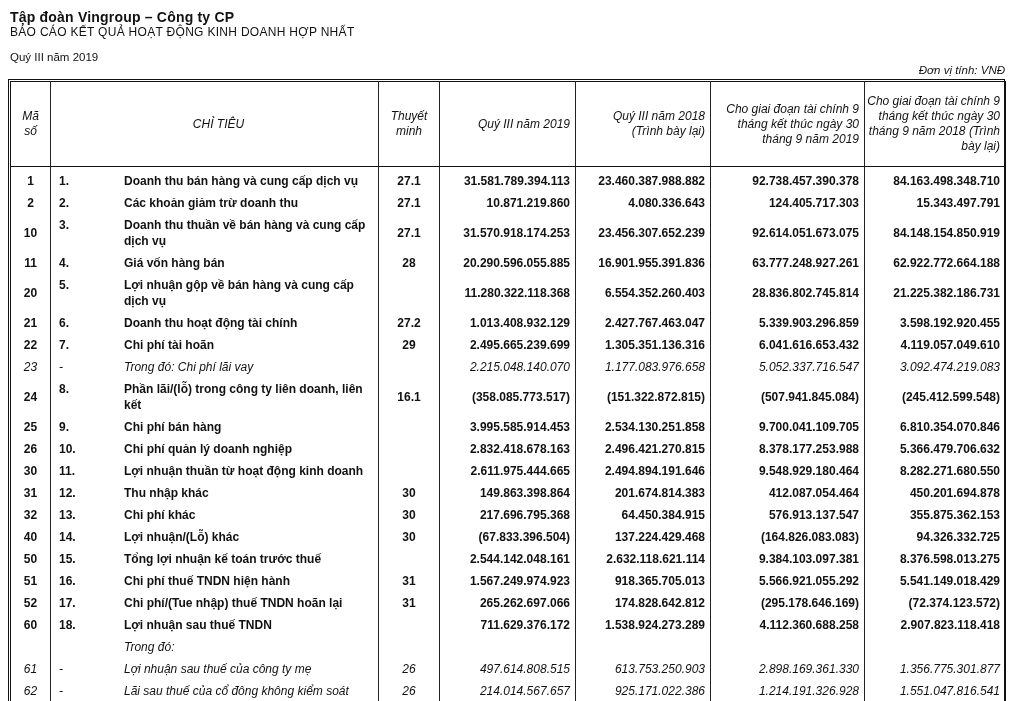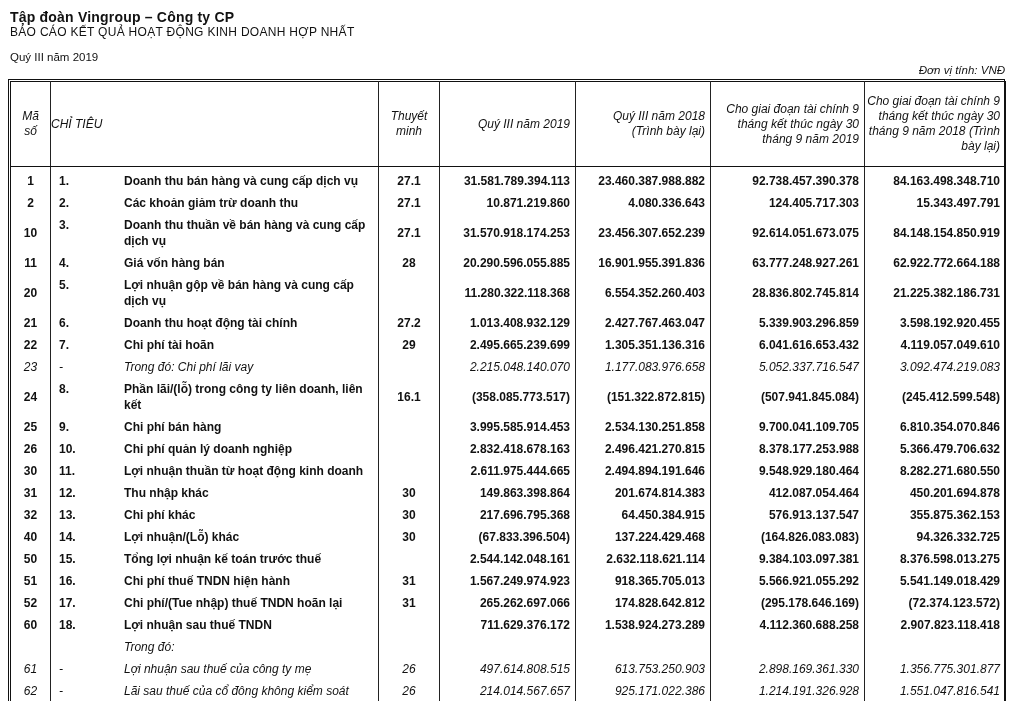--- a/index.html
+++ b/index.html
@@ -47,21 +47,21 @@
   thead th {
     height: 85px;
     font-size: 12px;
     font-weight: normal;
     font-style: italic;
     white-space: pre-line;
     border-bottom: 1px solid #111;
     line-height: 15px;
   }
   th.h-ma    { }
-  th.h-label { text-align: left; }
+  th.h-label { text-align: center; padding-left: 8px; }
   th.h-note  { text-align: center; }
   th.h-num   { text-align: right; padding-right: 5px; }
   tbody td {
     font-size: 12px;
     font-weight: bold;
     padding: 3px 0;
     line-height: 16px;
   }
   tbody tr:first-child td { padding-top: 6px; }
   tbody tr:last-child td { padding-bottom: 6px; }

